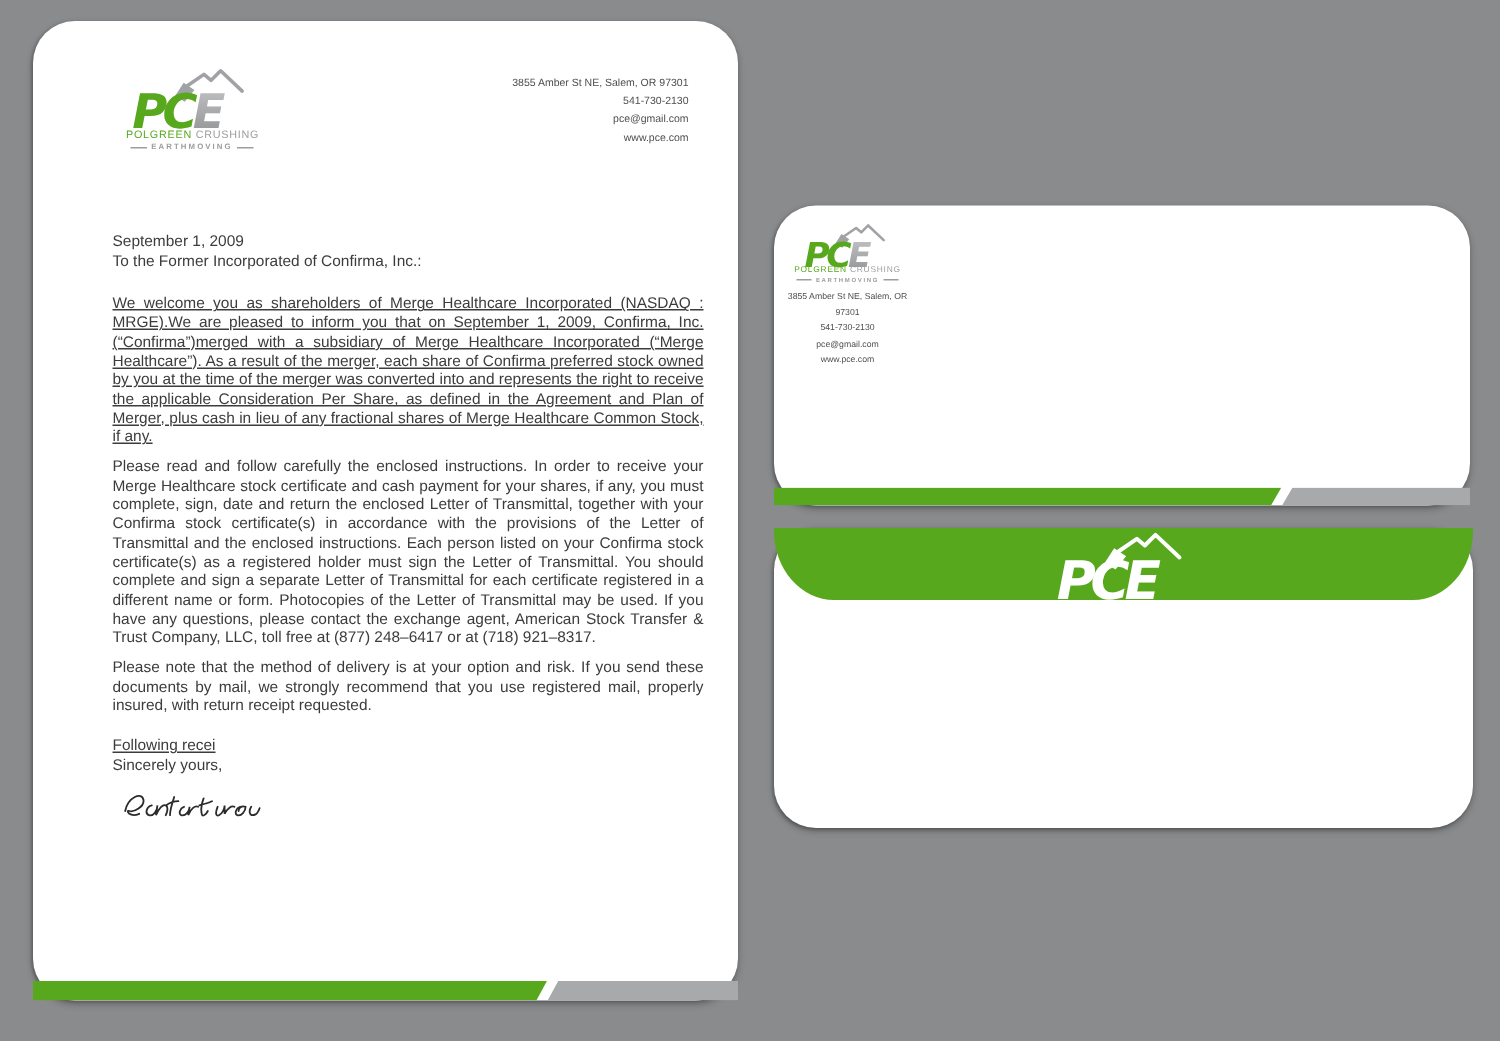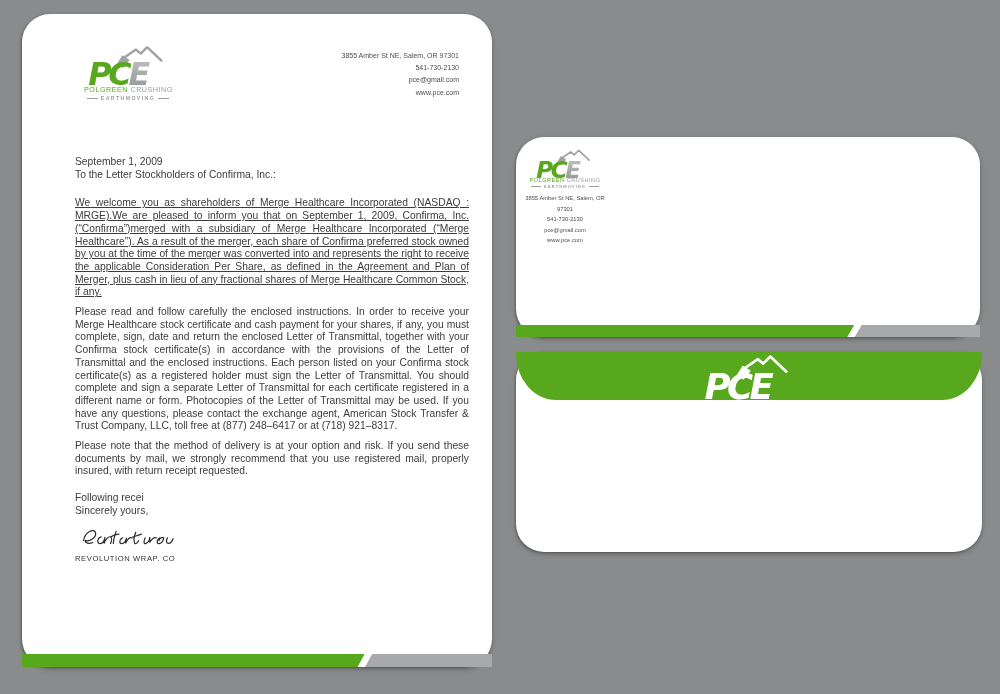--- a/index.html
+++ b/index.html
@@ -40,21 +40,21 @@
   
   .letter-page{left:22px;top:14px;width:470px;height:653px;}
   .letter-page .stripe{height:13px;}
   .contact-block{position:absolute;top:36px;right:33px;text-align:right;
     font-size:7px;line-height:12.2px;color:#4d4e50;}
   .letter-body{position:absolute;left:53px;top:142px;width:394px;
     font-size:10.3px;line-height:12.7px;color:#3c3c3c;}
   .letter-body p{margin:0;text-align:justify;}
   .letter-body .p1{margin-top:16px;text-decoration:underline;}
   .letter-body .p2,.letter-body .p3{margin-top:7px;}
-  .letter-body .p4{margin-top:14px;text-align:left;}
+  .letter-body .p4{margin-top:14px;text-align:left;text-decoration:underline;}
   .closing{}
   .signature-svg{display:block;margin:4px 0 2px -2px;}
   .signer{font-size:7.6px;letter-spacing:.6px;color:#333;margin-top:3px;}
   
   .card{left:516px;top:137px;width:464px;height:200px;}
   .card .stripe{height:12px;}
   .card-contact{position:absolute;left:6px;top:56px;width:86px;text-align:center;
     font-size:5.8px;line-height:10.6px;color:#4d4e50;}
   
   .envelope{left:516px;top:352px;width:466px;height:200px;}
@@ -94,37 +94,36 @@
 
   <div class="contact-block">
     <div>3855 Amber St NE, Salem, OR 97301</div>
     <div>541-730-2130</div>
     <div>pce@gmail.com</div>
     <div>www.pce.com</div>
   </div>
 
   <div class="letter-body">
     <div>September 1, 2009</div>
-    <div>To the Letter Stockholders of Confirma, Inc.:</div>
+    <div>To the Former Incorporated of Confirma, Inc.:</div>
     <p class="p1">We welcome you as shareholders of Merge Healthcare Incorporated (NASDAQ : MRGE).We are pleased to inform you that on September 1, 2009, Confirma, Inc. (“Confirma”)merged with a subsidiary of Merge Healthcare Incorporated (“Merge Healthcare”). As a result of the merger, each share of Confirma preferred stock owned by you at the time of the merger was converted into and represents the right to receive the applicable Consideration Per Share, as defined in the Agreement and Plan of Merger, plus cash in lieu of any fractional shares of Merge Healthcare Common Stock, if any.</p>
     <p class="p2">Please read and follow carefully the enclosed instructions. In order to receive your Merge Healthcare stock certificate and cash payment for your shares, if any, you must complete, sign, date and return the enclosed Letter of Transmittal, together with your Confirma stock certificate(s) in accordance with the provisions of the Letter of Transmittal and the enclosed instructions. Each person listed on your Confirma stock certificate(s) as a registered holder must sign the Letter of Transmittal. You should complete and sign a separate Letter of Transmittal for each certificate registered in a different name or form. Photocopies of the Letter of Transmittal may be used. If you have any questions, please contact the exchange agent, American Stock Transfer &amp; Trust Company, LLC, toll free at (877) 248–6417 or at (718) 921–8317.</p>
     <p class="p3">Please note that the method of delivery is at your option and risk. If you send these documents by mail, we strongly recommend that you use registered mail, properly insured, with return receipt requested.</p>
     <p class="p4">Following recei</p>
     <div class="closing">Sincerely yours,</div>
     <svg class="signature-svg" width="118" height="28" viewBox="0 0 120 30">
       <path d="M8 20 C10 10 20 6 21 12 C22 17 14 21 11 20 C8 19 11 25 18 22
                M27 16 C23 17 22 22 25 23 C28 24 31 20 31 16 L30 23 C32 18 35 15 37 16 C39 17 38 21 37 23
                M43 10 C41 16 40 20 40 23 M37 16 C40 14 44 13 46 13
                M50 17 C47 18 46 22 48 23 C51 24 54 20 54 17 L53 23 C55 18 58 16 60 17
                M64 11 C62 16 62 21 63 23 C64 24 66 22 67 20 M61 16 C64 15 68 14 70 13
                M74 17 C72 22 73 24 75 23 C77 22 79 19 79 16 L79 22 C81 18 84 16 86 17
                M90 17 C87 18 86 22 88 23 C91 24 94 20 94 17 C91 16 89 18 89 20
                M98 17 C96 20 97 23 99 23 C101 23 103 21 104 18" fill="none" stroke="#2b2b2b" stroke-width="1.3" stroke-linecap="round"></path>
     </svg>
-    <div class="signer">REVOLUTION WRAP. CO</div>
   </div>
 
   <div class="stripe">
     <div class="seg-green"></div>
     <div class="seg-gray"></div>
   </div>
 </div>
 
 <div class="sheet card">
 

